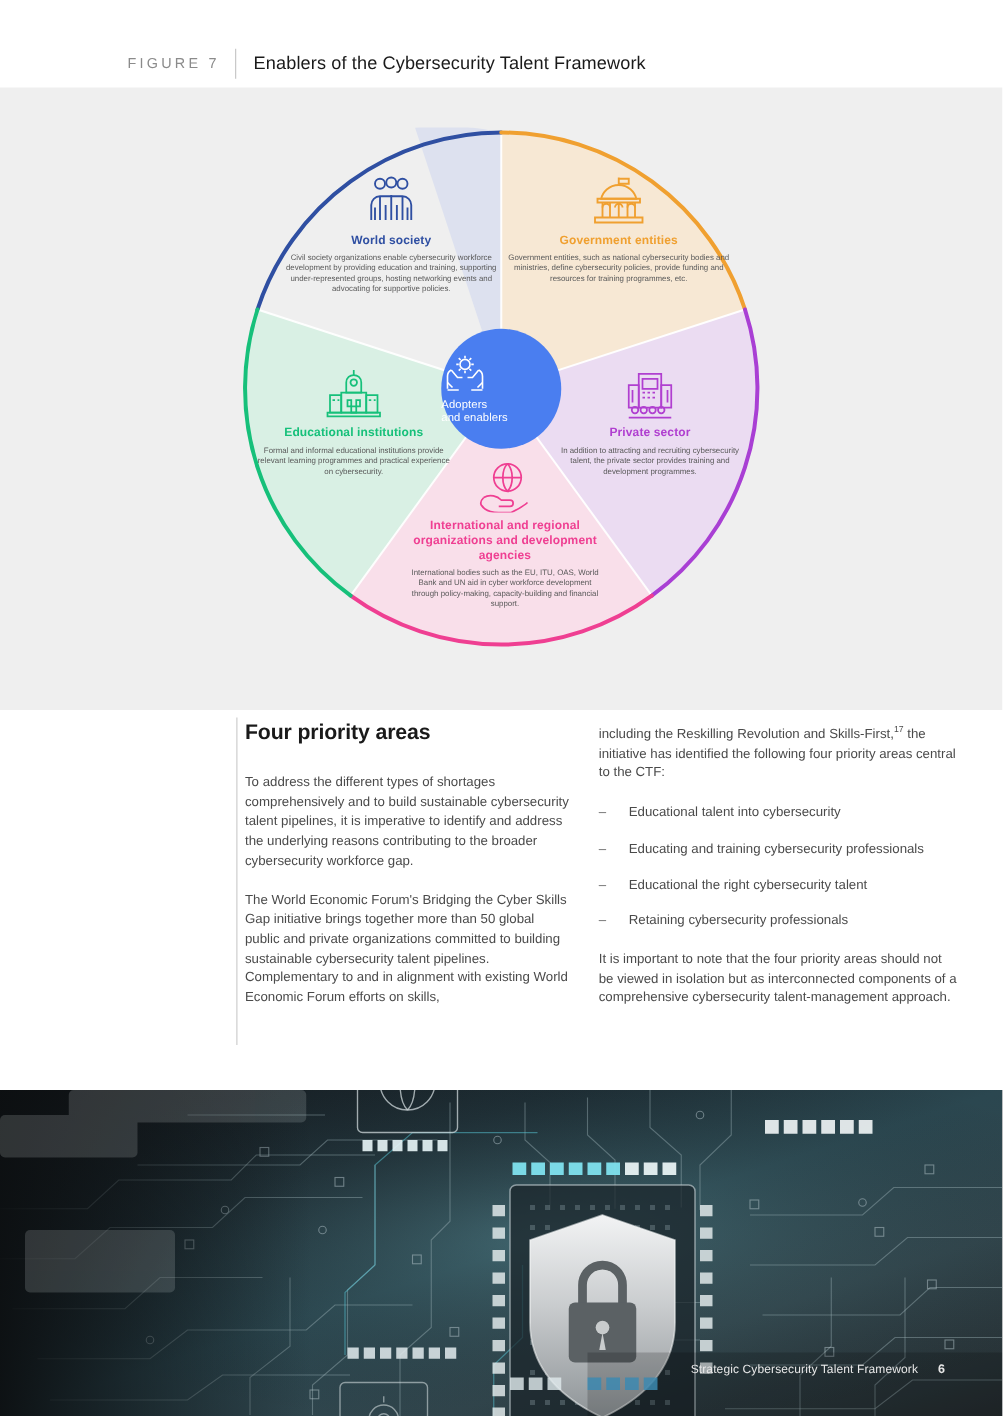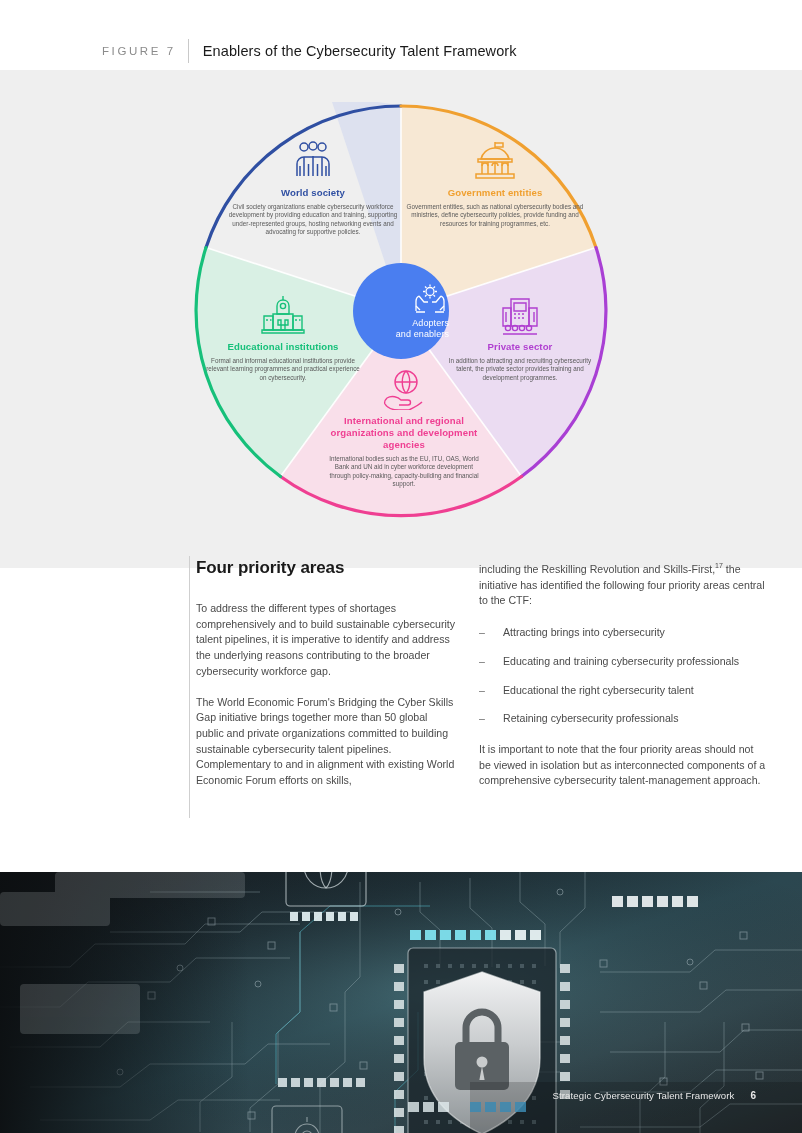--- a/index.html
+++ b/index.html
@@ -54,28 +54,28 @@
   .c-civil   { color: #2f4fa2; }
   .c-gov     { color: #f0a030; }
   .c-private { color: #b03fd0; }
   .c-intl    { color: #ef3f92; }
   .c-edu     { color: #16c07a; }
 
   
   .hub {
     position: absolute; left: 161px; top: 161px; width: 96px; height: 96px;
     border-radius: 50%; background: #4a7ef0;
-    display: flex; flex-direction: column; align-items: flex-end; justify-content: center;
+    display: flex; flex-direction: column; align-items: flex-start; justify-content: center;
     color: #fff;
   }
   .hub-icon { margin-bottom: 2px; }
   .hub-l1, .hub-l2 { font-size: 9px; line-height: 11px; font-weight: 400; letter-spacing: .1px; }
 
   
-  .body-area { position: absolute; left: 0; top: 548px; width: 802px; height: 282px; }
+  .body-area { position: absolute; left: 0; top: 566px; width: 802px; height: 282px; }
   .col-rule {
     position: absolute; left: 189px; top: 8px; width: 1px; height: 262px; background: #cfcfcf;
   }
   .col-left  { position: absolute; left: 196px; top: 10px; width: 262px; }
   .col-right { position: absolute; left: 479px; top: 14px; width: 288px; }
 
   h2.section-title {
     font-size: 17px; font-weight: 700; color: #1a1a1a; letter-spacing: -.1px;
     margin-bottom: 23px;
   }
@@ -248,21 +248,21 @@
     <div class="col-left">
       <h2 class="section-title">Four priority areas</h2>
       <p class="para">To address the different types of shortages comprehensively and to build sustainable cybersecurity talent pipelines, it is imperative to identify and address the underlying reasons contributing to the broader cybersecurity workforce gap.</p>
       <p class="para">The World Economic Forum's Bridging the Cyber Skills Gap initiative brings together more than 50 global public and private organizations committed to building sustainable cybersecurity talent pipelines. Complementary to and in alignment with existing World Economic Forum efforts on skills,</p>
     </div>
 
     <div class="col-right">
       <p class="para"><span>including the Reskilling Revolution and Skills-First,</span><span class="sup">17</span><span> the initiative has identified the following four priority areas central to the CTF:</span></p>
 
       <ul class="bullets">
-        <li><span class="dash">–</span><span>Attracting brings into cybersecurity</span></li>
+        <li><span class="dash">–</span><span>Educational talent into cybersecurity</span></li>
         <li><span class="dash">–</span><span>Educating and training cybersecurity professionals</span></li>
         <li><span class="dash">–</span><span>Educational the right cybersecurity talent</span></li>
         <li><span class="dash">–</span><span>Retaining cybersecurity professionals</span></li>
       </ul>
 
       <p class="para">It is important to note that the four priority areas should not be viewed in isolation but as interconnected components of a comprehensive cybersecurity talent-management approach.</p>
     </div>
   </div>
 
   <div class="hero">

